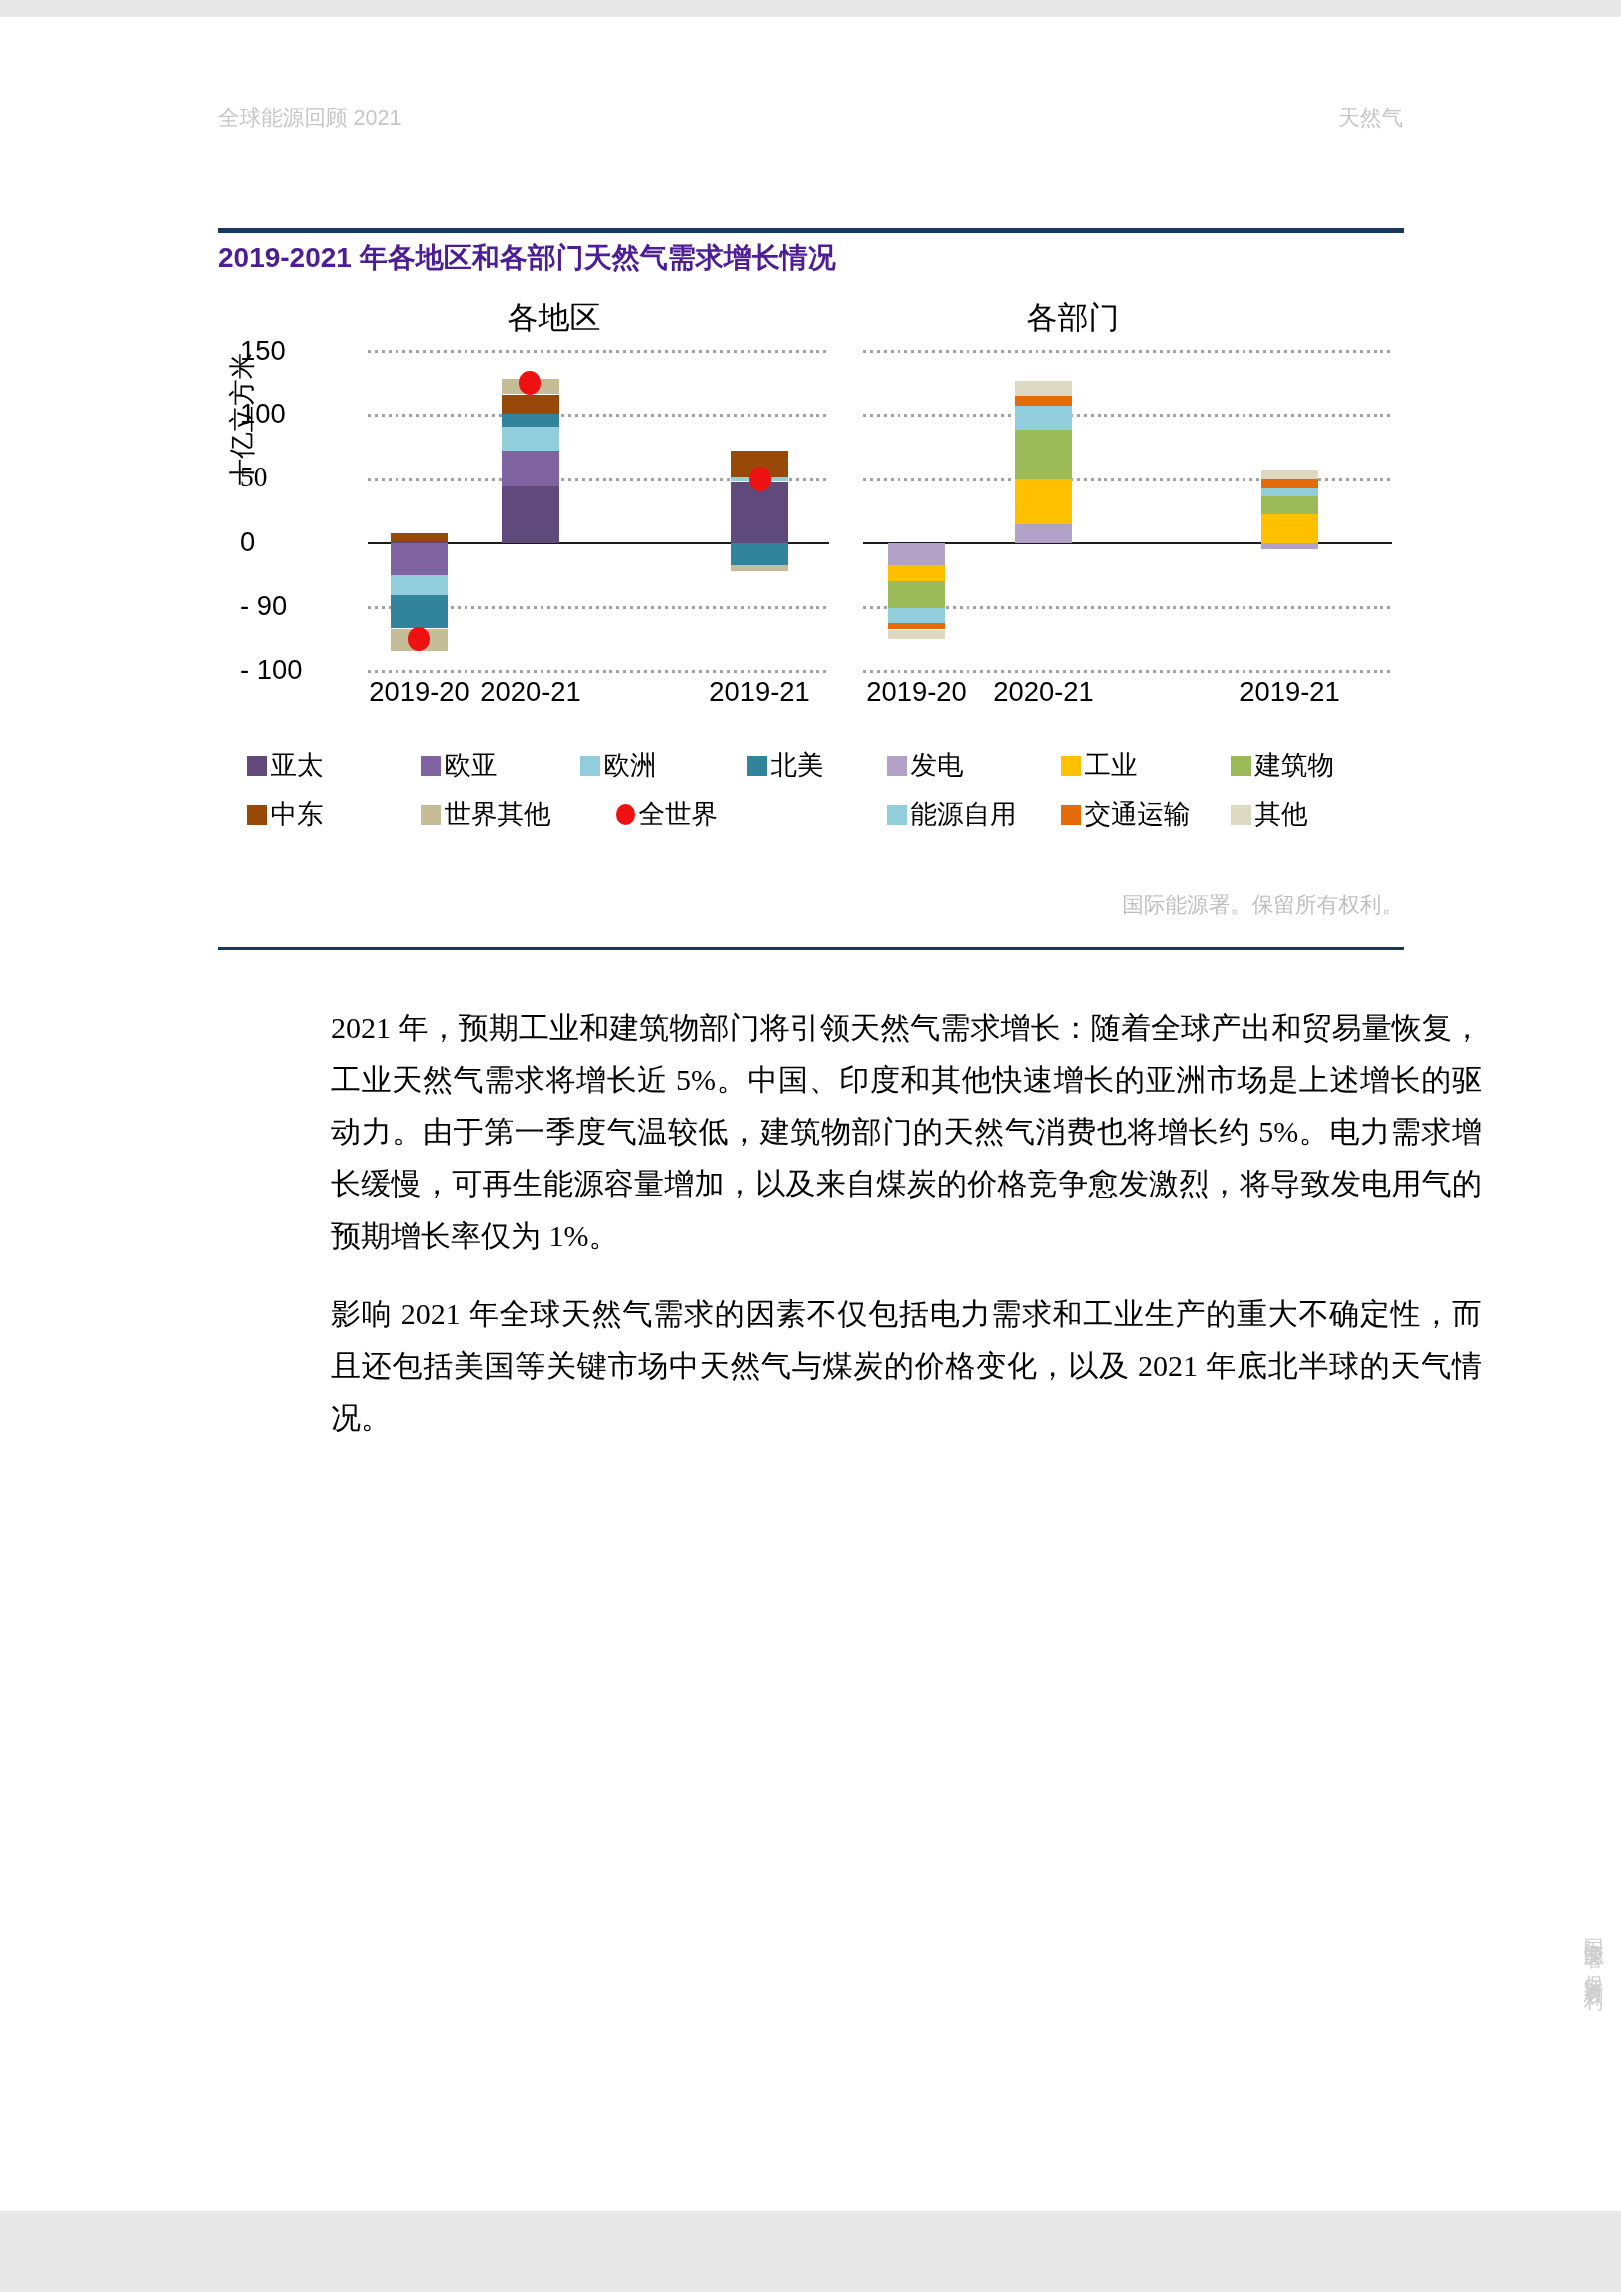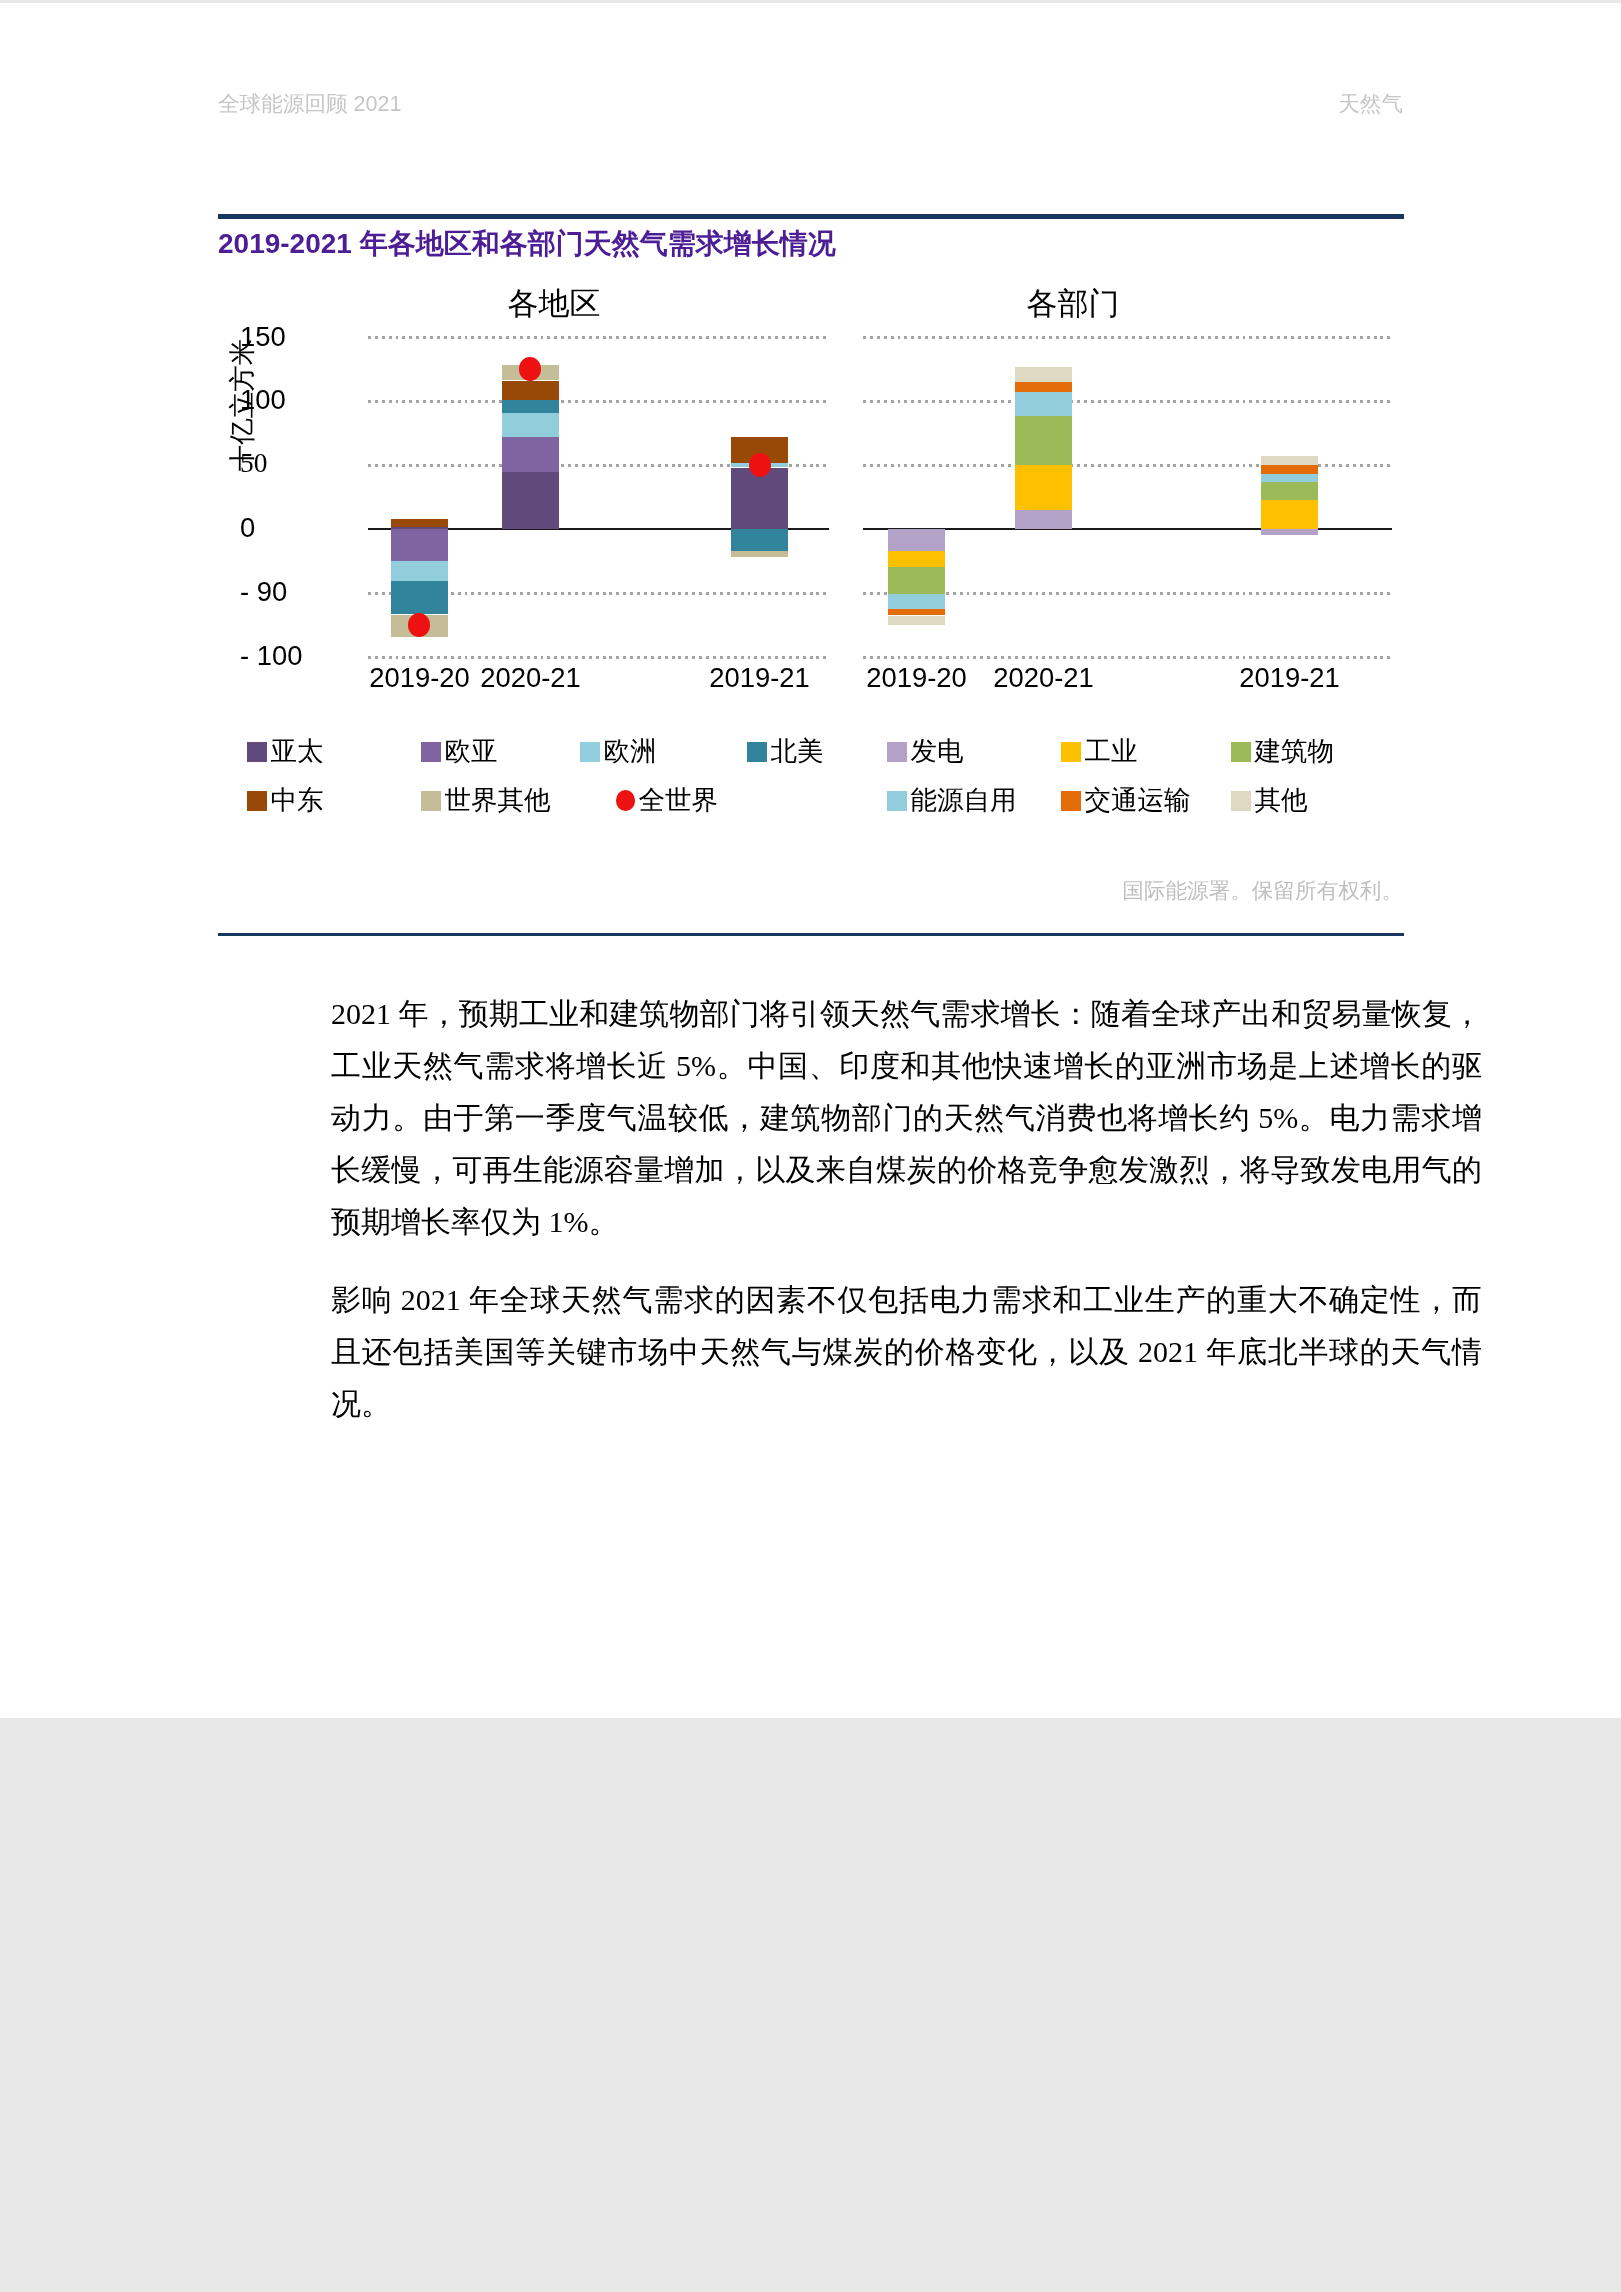--- a/index.html
+++ b/index.html
@@ -1,17 +1,17 @@
 <!DOCTYPE html>
 <html><head>
 <meta charset="utf-8">
 <style>
   html,body { margin:0; padding:0; background:#e8e8e8; }
   #page {
-    position:relative; width:1621px; height:1715px; margin:3px auto;
+    position:relative; width:1621px; height:2194px; margin:17px auto;
     background:#ffffff; overflow:hidden;
     font-family:"Liberation Sans", sans-serif; color:#000;
   }
   .hdr { position:absolute; color:#c6c6c6; font-size:21.6px; white-space:nowrap; }
   .navy-line { position:absolute; background:#17375e; }
   .fig-title { position:absolute; left:218px; top:222px; font-size:28px; font-weight:bold; color:#4c1d95; white-space:nowrap; }
   .panel-title { position:absolute; top:280px; font-size:31px; transform:translateX(-50%); white-space:nowrap; }
   .y-unit { position:absolute; left:95px; top:384px; width:294px; text-align:center;
             font-size:26.5px; transform:rotate(-90deg); white-space:nowrap; }
   .y-tick { position:absolute; width:113px; font-size:27.4px; line-height:31px; white-space:nowrap; }

